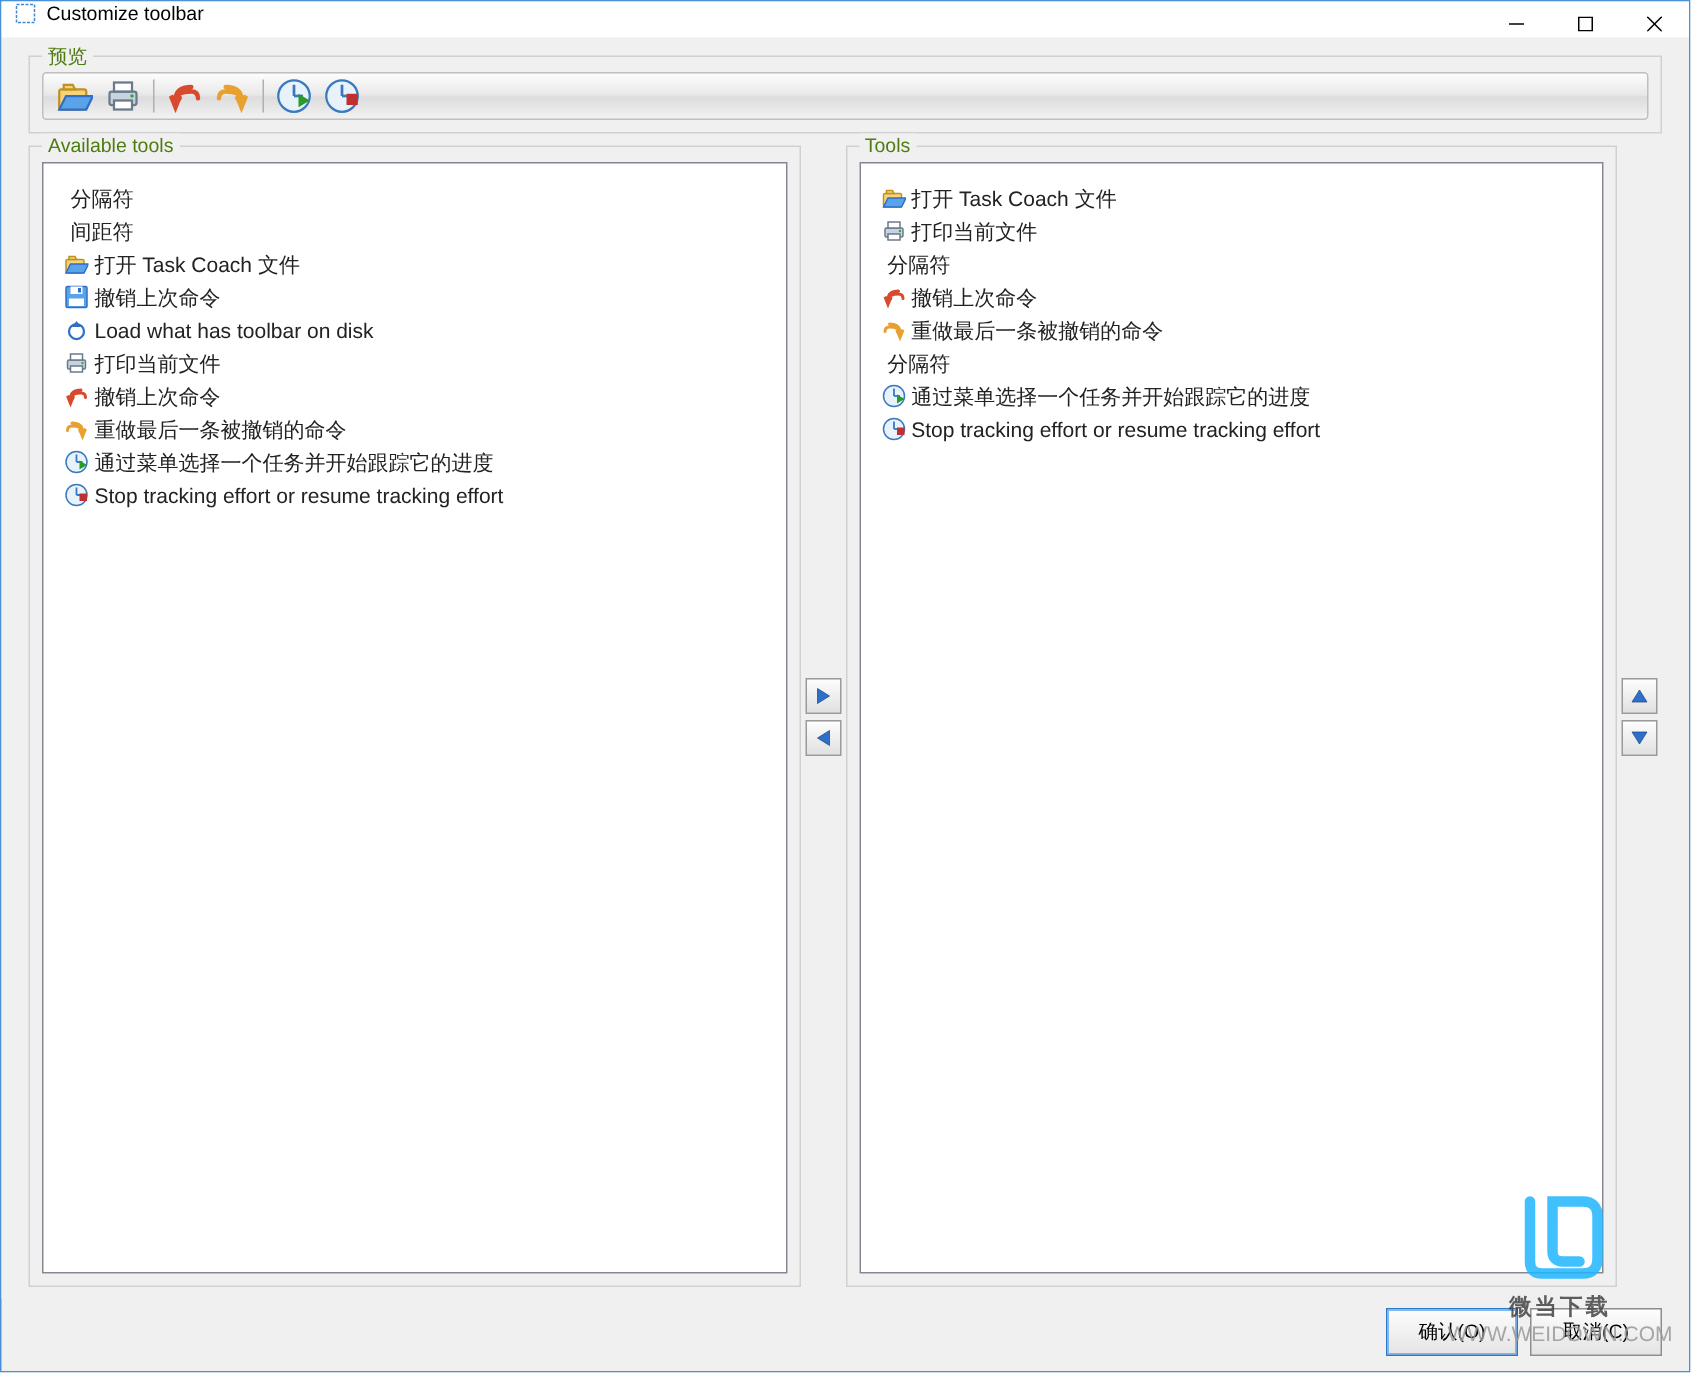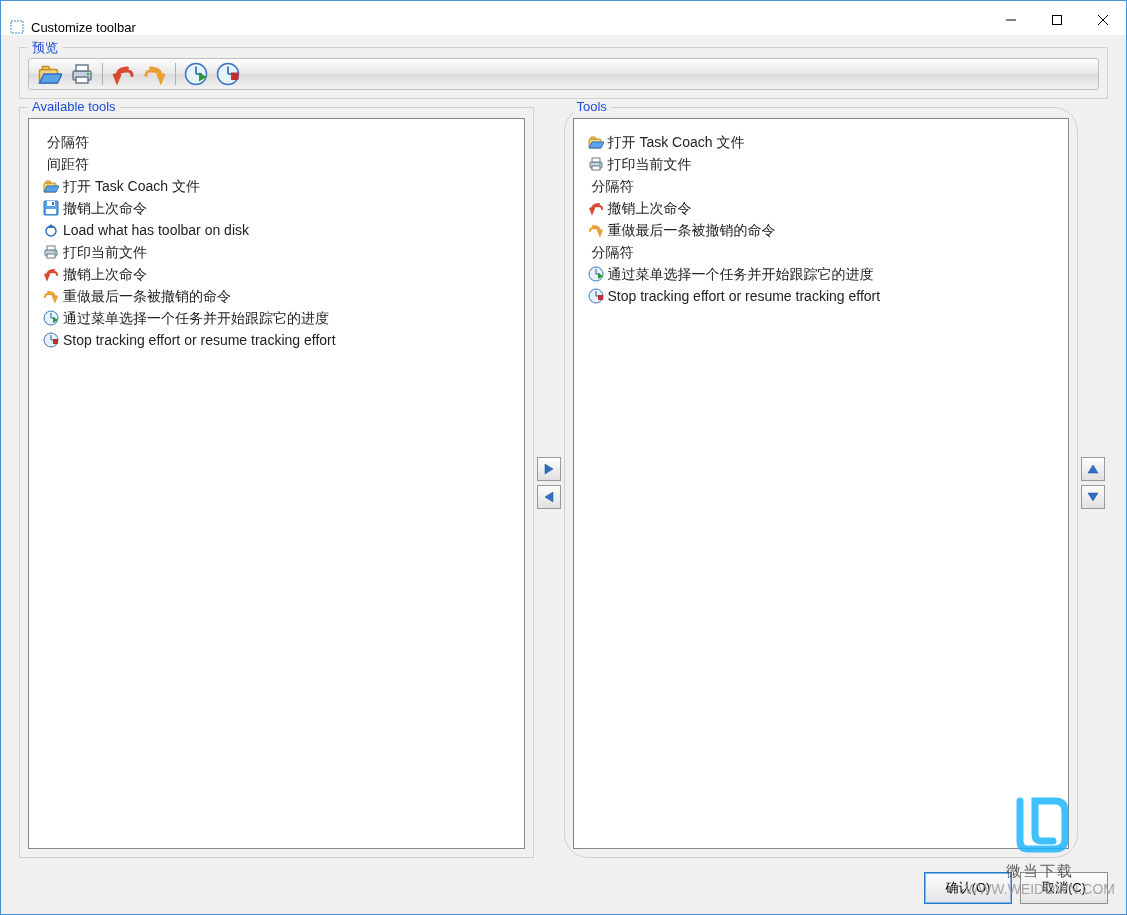--- a/index.html
+++ b/index.html
@@ -6,28 +6,28 @@
 body {
   font-family: "Microsoft YaHei", "Segoe UI", Tahoma, sans-serif;
   font-size: 13px;
   background: #fff;
   color: #000;
   width: 1127px;
   height: 915px;
   overflow: hidden;
 }
 .window { border: 1px solid #4a90d9; width: 1127px; height: 915px; display: flex; flex-direction: column; background: #f0f0f0; }
-.titlebar { height: 34px; background: #fff; display: flex; align-items: flex-end; padding: 0 0 0 8px; }
+.titlebar { height: 24px; background: #fff; display: flex; align-items: flex-start; padding: 0 0 0 8px; }
 .titlebar-icon { width: 16px; height: 16px; margin-right: 6px; }
 .titlebar-title { flex: 0 0 auto; font-size: 13px; color: #000; }
 .titlebar-spacer { flex: 1; }
 .win-btn { width: 46px; height: 30px; display: flex; align-items: center; justify-content: center; cursor: default; }
 .content { flex: 1; padding: 12px 18px 8px 18px; display: flex; flex-direction: column; gap: 8px; background: #f0f0f0; }
 .fieldset { border: 1px solid #d0d0d0; padding: 10px 8px 8px 8px; position: relative; }
-.fieldset-label { position: absolute; top: -9px; left: 8px; background: #f0f0f0; padding: 0 4px; font-size: 13px; color: #1d4ed8; }
+.fieldset-label { position: absolute; top: -9px; left: 8px; background: #f0f0f0; padding: 0 4px; font-size: 13px; color: #4d7c0f; }
 .preview-bar {
   height: 32px;
   background: linear-gradient(#fdfdfd, #e8e8e8 48%, #dcdcdc 52%, #f2f2f2);
   border: 1px solid #bfbfbf;
   border-radius: 3px;
   display: flex;
   align-items: center;
   padding: 0 6px;
   gap: 2px;
 }
@@ -50,21 +50,21 @@
 .dlg-btn {
   min-width: 88px; height: 32px;
   background: linear-gradient(#fdfdfd, #e4e4e4);
   border: 1px solid #8e8e8e;
   font-size: 13px;
   cursor: default;
   display: flex; align-items: center; justify-content: center;
 }
 .dlg-btn.primary { border: 1px solid #2e77c9; box-shadow: inset 0 0 0 1px #7fb7e9; }
 .watermark { position: absolute; right: 12px; bottom: 18px; opacity: 0.85; pointer-events: none; text-align: center; }
-.watermark .wm-text { font-size: 15px; font-weight: normal; color: #444; letter-spacing: 2px; }
+.watermark .wm-text { font-size: 15px; font-weight: bold; color: #444; letter-spacing: 2px; }
 .watermark .wm-url { font-size: 14px; color: #999; }
 .icon svg { display: block; }
 </style>
 </head>
 <body>
 
 <div class="window">
   <div class="titlebar">
     <span class="titlebar-icon">
       <svg width="16" height="16" viewBox="0 0 16 16">
@@ -231,21 +231,21 @@
             </svg>
         </div>
         <div class="arrow-btn">
           <svg width="14" height="14" viewBox="0 0 14 14">
               <path d="M11 2 L3 7 L11 12 Z" fill="#2e6fc9" stroke="#1d4a8a" stroke-width="0.5"></path>
             </svg>
         </div>
       </div>
 
       <div class="col-group">
-        <div class="fieldset" style="flex:1; display:flex; flex-direction:column;border-radius:24px;">
+        <div class="fieldset" style="flex:1; display:flex; flex-direction:column;">
           <div class="fieldset-label">Tools</div>
           <div class="listbox" id="tools-list">
               <div class="list-item">
                 <span class="icon">
                   <svg width="16" height="16" viewBox="0 0 16 16">
                     <use href="#open-icon"></use>
                   </svg>
                 </span>
                 <span>打开 Task Coach 文件</span>
               </div>

